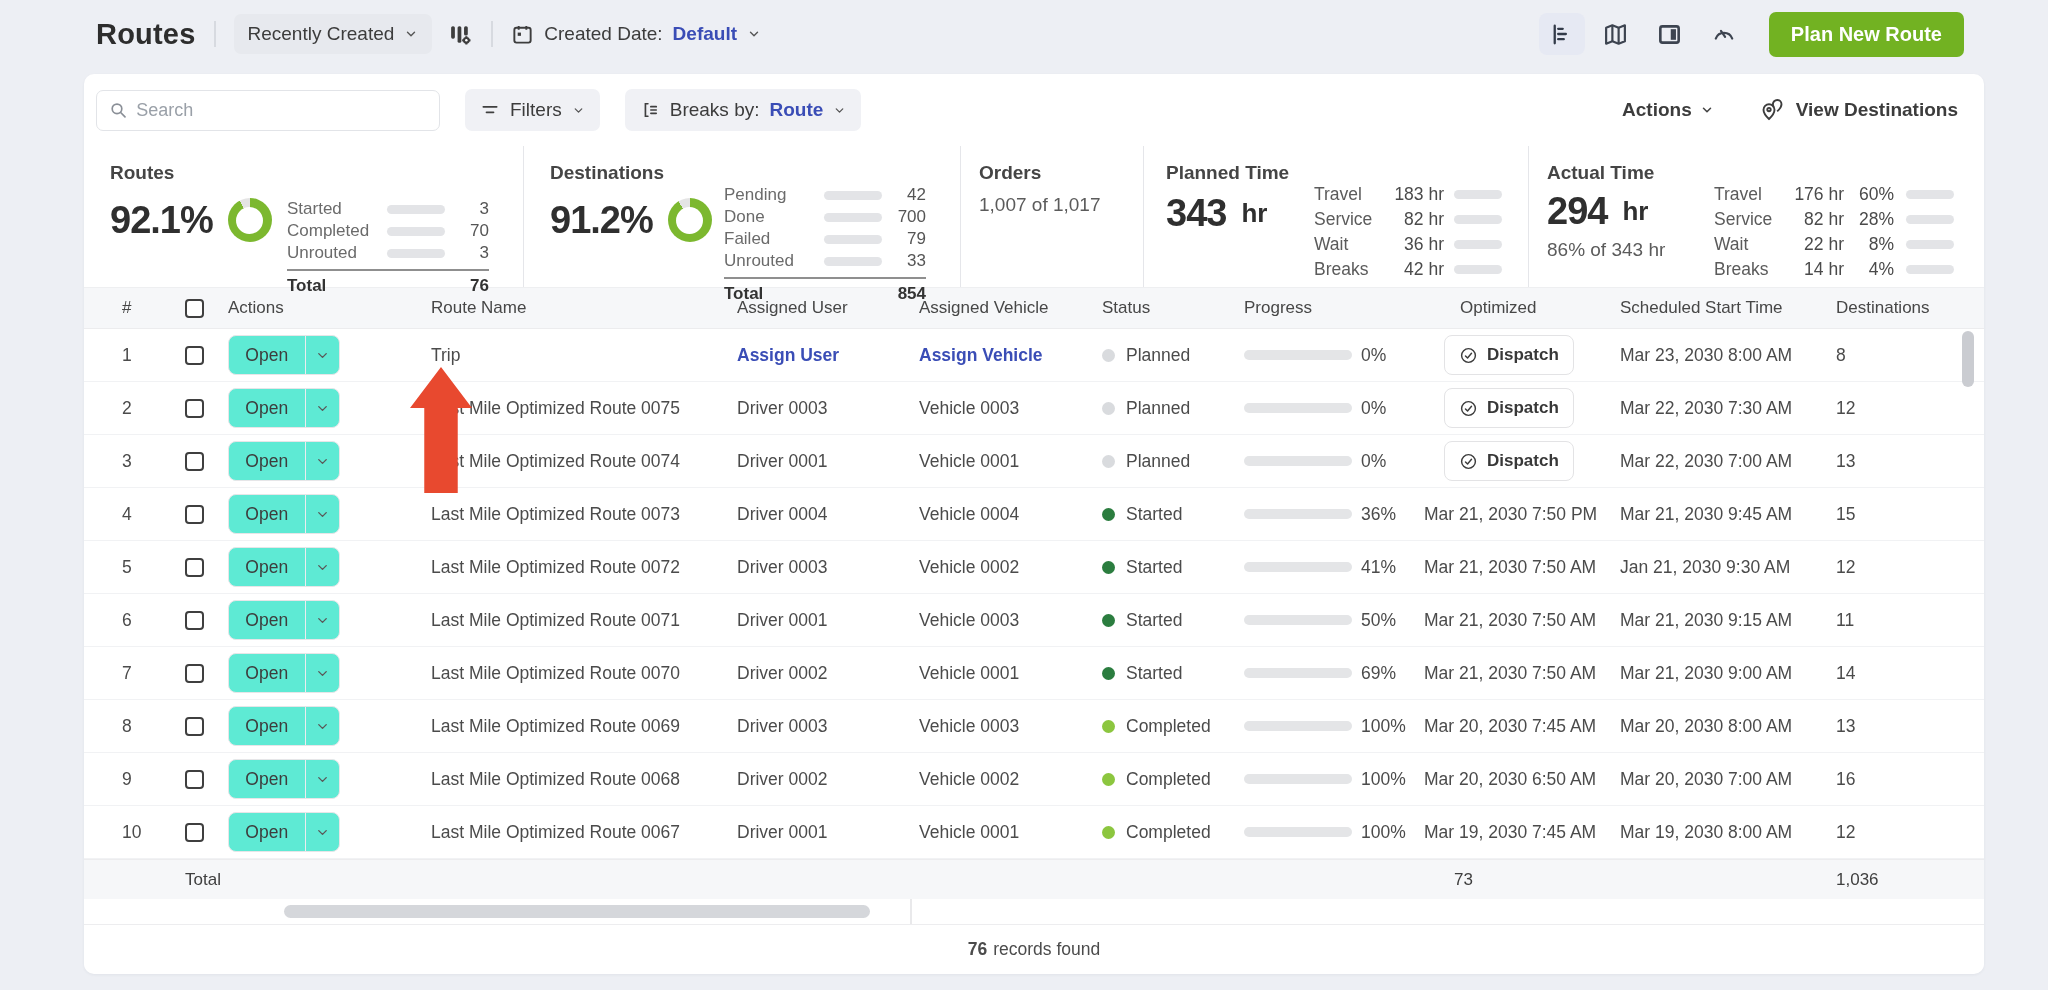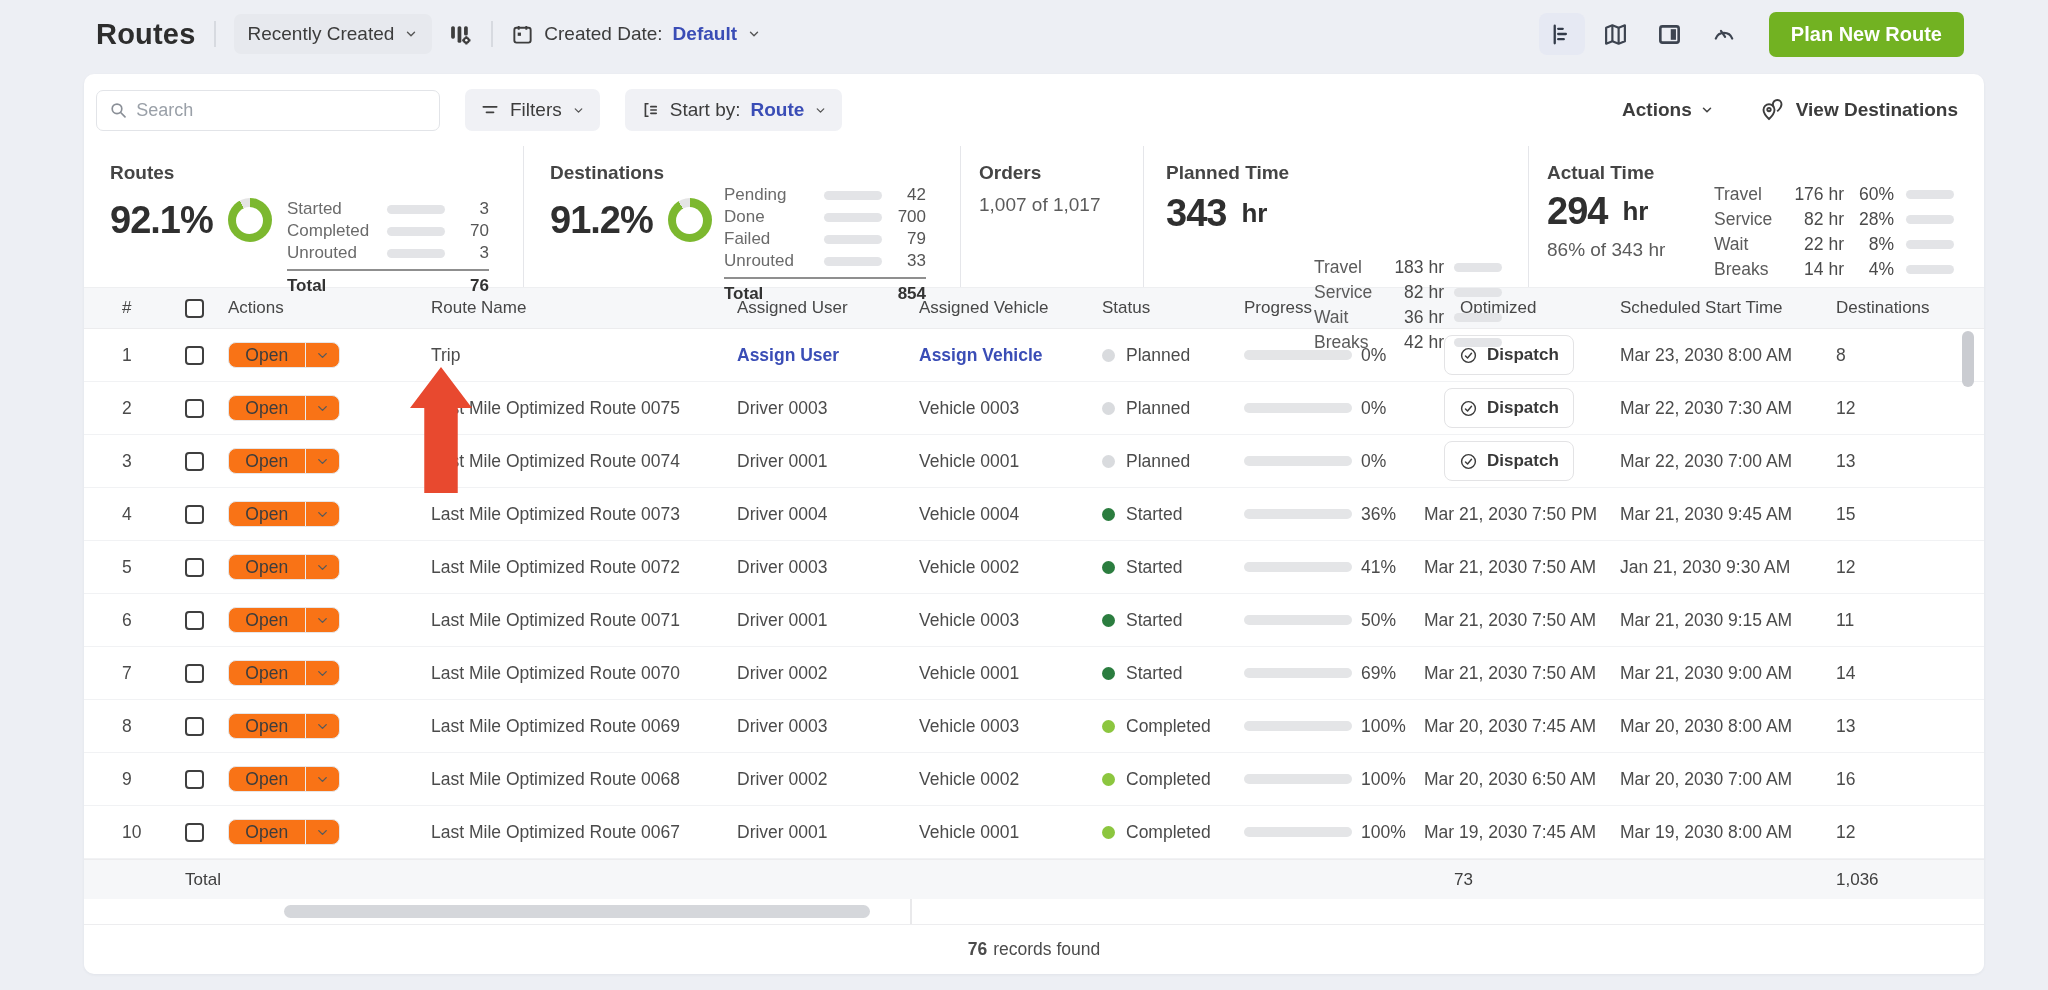--- a/index.html
+++ b/index.html
@@ -42,21 +42,21 @@
     font-size:19px; font-weight:700; color:#3c3c3c; cursor:pointer; font-family:inherit; margin-left:auto; }
   .viewdest-btn { display:flex; align-items:center; gap:10px; background:none; border:none;
     font-size:19px; font-weight:700; color:#3c3c3c; cursor:pointer; font-family:inherit; margin-left:46px; }
   
   .stats { height:141px; display:flex; }
   .stat-sec { padding-top:16px; position:relative; }
   .stat-sec + .stat-sec { border-left:1.5px solid #e5e6ea; }
   .sec-routes { width:439px; display:flex; }
   .sec-dest   { width:437px; display:flex; }
   .sec-orders { width:183px; }
-  .sec-plan   { width:385px; display:flex;flex-direction:column; }
+  .sec-plan   { width:385px; display:flex; }
   .sec-actual { width:456px; display:flex; }
   .stat-label { font-size:19px; font-weight:700; color:#454545; }
   .stat-main  { padding-left:26px; }
   .big-row { display:flex; align-items:center; gap:15px; margin-top:14px; }
   .big-num { font-size:38px; font-weight:700; color:#2f2f2f; letter-spacing:-1px; }
   .big-unit { font-size:26px; font-weight:700; color:#2f2f2f; }
   .donut { width:44px; height:44px; border-radius:50%; position:relative; background:#e4e4e4; }
   .donut::after { content:""; position:absolute; inset:8.5px; background:#fff; border-radius:50%; }
   .subtext { font-size:19px; color:#5b5b5b; margin-top:10px; }
   .breakdown { margin-left:auto; margin-right:34px; padding-top:36px; }
@@ -80,21 +80,21 @@
   .tr-fill { height:100%; border-radius:4.5px; background:linear-gradient(180deg,#5b79e3,#3d58cd); }
   
   .tgrid { display:grid; grid-template-columns:63px 43px 203px 306px 182px 183px 142px 180px 196px 216px 142px;
     padding-left:38px; align-items:center; }
   .thead { height:42px; background:#f6f7f9; border-top:1px solid #eeeff1; border-bottom:1px solid #ececee; }
   .th { font-size:17px; color:#474747; }
   .th-dispatched { padding-left:36px; }
   .trow { height:53px; border-bottom:1px solid #f1f2f4; }
   .cell { font-size:17.5px; color:#4b4b4b; }
   .checkbox { width:19px; height:19px; border:2px solid #3f3f3f; border-radius:4px; background:#fff; cursor:pointer; }
-  .open-btn { width:112px; height:26px; border:1.5px solid #e6e6e8; border-radius:8px; background:#f97316;
+  .open-btn { width:112px; height:40px; border:1.5px solid #e6e6e8; border-radius:8px; background:#5eead4;
     display:flex; align-items:center; cursor:pointer; overflow:hidden; }
   .open-label { flex:1; text-align:center; font-size:17.5px; color:#3d3d3d; }
   .open-div { width:1.5px; height:100%; background:#ececee; }
   .open-caret { width:33px; display:flex; justify-content:center; align-items:center; }
   .route-link { color:#3a4db6; font-weight:700; cursor:pointer; }
   .status-cell { display:flex; align-items:center; gap:11px; }
   .status-dot { width:13px; height:13px; border-radius:50%; }
   .prog-cell { display:flex; align-items:center; gap:9px; }
   .prog-track { width:108px; height:10px; border-radius:5px; background:#e4e5e7; overflow:hidden; }
   .prog-fill { height:100%; border-radius:5px; background:#8cc63f; }
@@ -197,21 +197,21 @@
         </svg>
       <span>Filters</span>
       <svg viewBox="0 0 24 24" width="13" height="13" fill="none" stroke="#555" stroke-width="2.4" stroke-linecap="round" stroke-linejoin="round">
           <path d="M6 9l6 6 6-6"></path>
         </svg>
     </button>
     <button class="tool-pill">
       <svg viewBox="0 0 24 24" width="20" height="20" fill="none" stroke="#3f3f3f" stroke-width="2" stroke-linecap="round">
           <path d="M9.5 4.5H6.5v15h3M13 8h6.5M13 12h6.5M13 16h6.5"></path>
         </svg>
-      <span>Start by:</span>
+      <span>Breaks by:</span>
       <span class="blue-text">Route</span>
       <svg viewBox="0 0 24 24" width="13" height="13" fill="none" stroke="#555" stroke-width="2.4" stroke-linecap="round" stroke-linejoin="round">
           <path d="M6 9l6 6 6-6"></path>
         </svg>
     </button>
     <button class="actions-btn">
       <span>Actions</span>
       <svg viewBox="0 0 24 24" width="14" height="14" fill="none" stroke="#444" stroke-width="2.6" stroke-linecap="round" stroke-linejoin="round">
           <path d="M6 9l6 6 6-6"></path>
         </svg>

